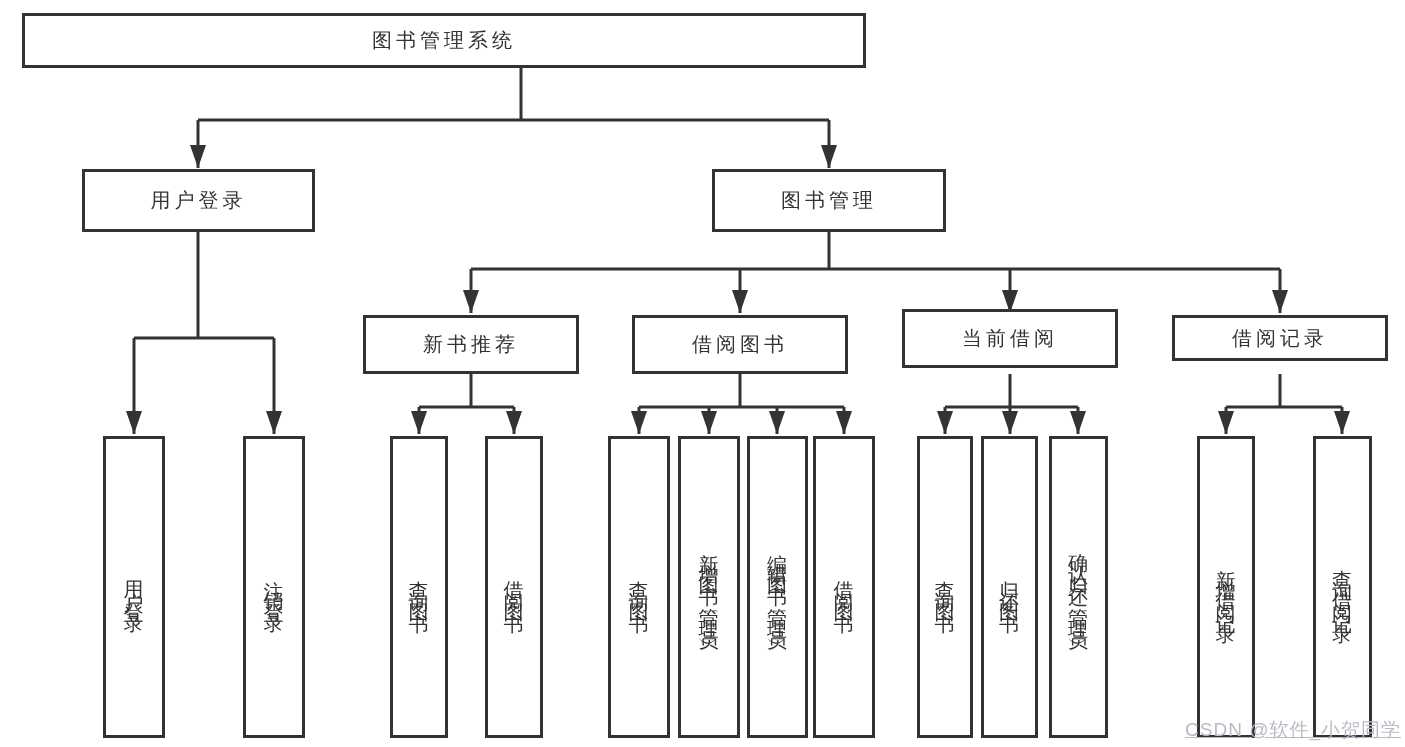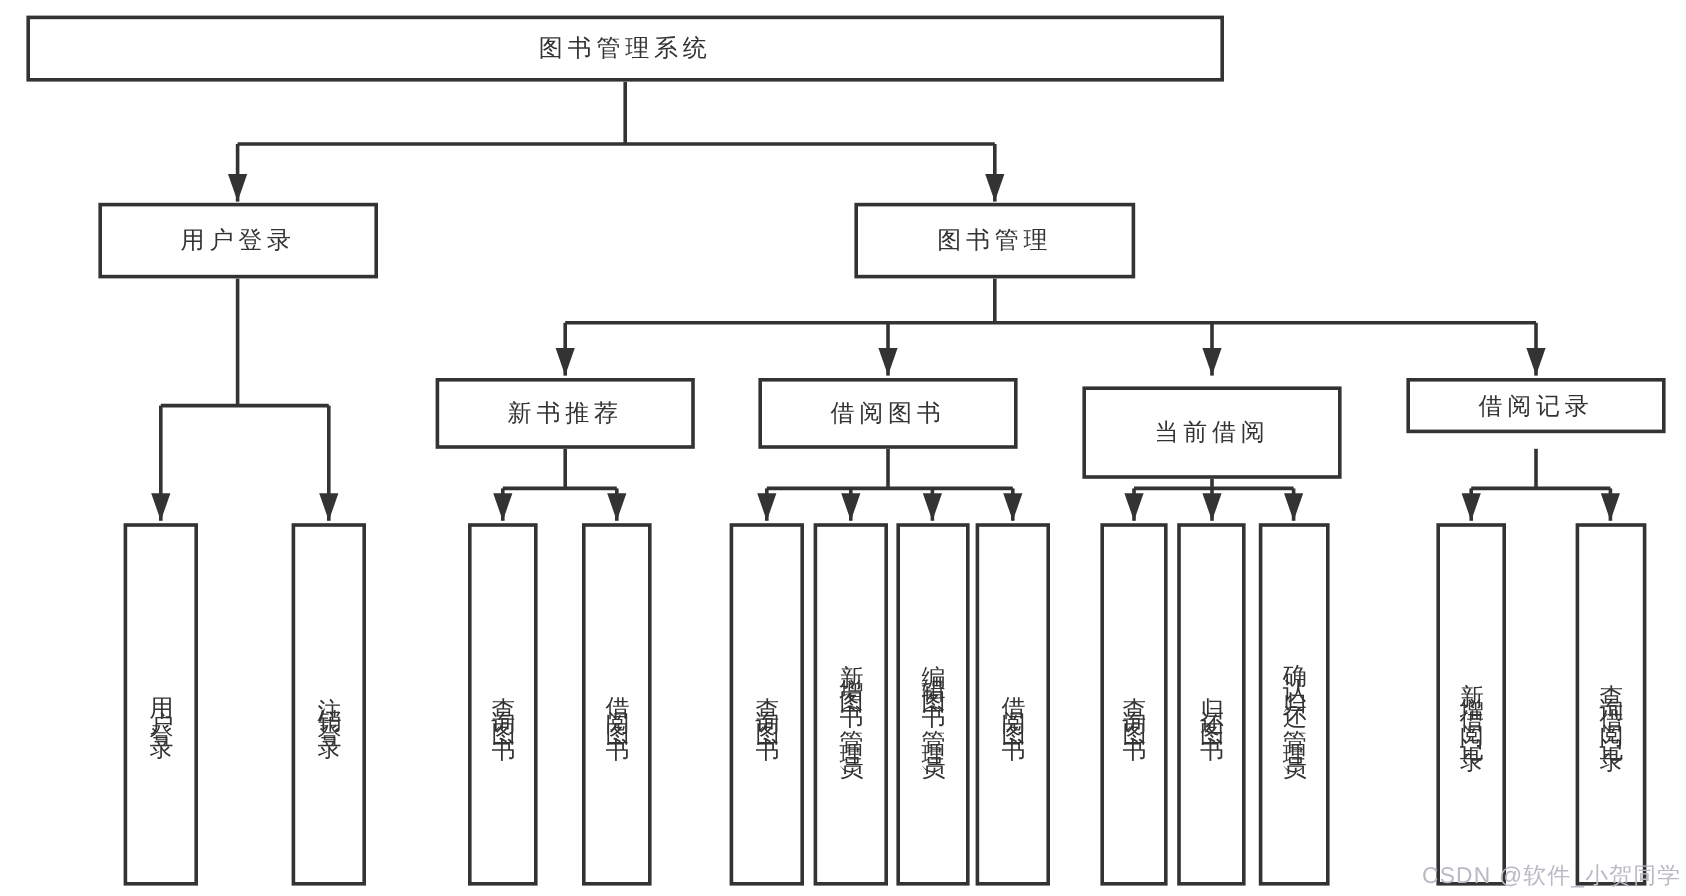--- a/index.html
+++ b/index.html
@@ -14,21 +14,21 @@
   }
   .node.h span{
     font-size:20px;letter-spacing:4px;white-space:nowrap;color:#333333;
   }
   .node.v span{
     writing-mode:vertical-rl;text-orientation:mixed;
     font-size:20px;letter-spacing:11px;line-height:1;color:#333333;
   }
   #watermark{
     position:absolute;right:4px;bottom:4px;z-index:5;
-    font-size:19px;letter-spacing:1px;color:#b9bac4;white-space:nowrap;
+    font-size:19px;letter-spacing:1px;color:#b9bac4;white-space:nowrap;text-decoration:underline;
   }
 </style>
 </head>
 <body>
 
 <div id="canvas">
 
   <svg id="connectors" viewBox="0 0 1405 747" xmlns="http://www.w3.org/2000/svg">
     <defs>
       <marker id="ah" markerUnits="userSpaceOnUse" markerWidth="26" markerHeight="20" refX="23" refY="9" orient="auto">
@@ -72,38 +72,38 @@
       <path d="M1010 407 V434" marker-end="url(#ah)"></path>
       <path d="M1078 407 V434" marker-end="url(#ah)"></path>
 
       <path d="M1280 374 V407"></path>
       <path d="M1226 407 H1342"></path>
       <path d="M1226 407 V434" marker-end="url(#ah)"></path>
       <path d="M1342 407 V434" marker-end="url(#ah)"></path>
     </g>
   </svg>
 
-  <div class="node h" style="left:22px;top:13px;width:998px;height:55px">
+  <div class="node h" style="left:22px;top:13px;width:844px;height:55px">
     <span>图书管理系统</span>
   </div>
 
   <div class="node h" style="left:82px;top:169px;width:233px;height:63px">
     <span>用户登录</span>
   </div>
   <div class="node h" style="left:363px;top:315px;width:216px;height:59px">
     <span>新书推荐</span>
   </div>
 
   <div class="node h" style="left:712px;top:169px;width:234px;height:63px">
     <span>图书管理</span>
   </div>
   <div class="node h" style="left:632px;top:315px;width:216px;height:59px">
     <span>借阅图书</span>
   </div>
-  <div class="node h" style="left:902px;top:322px;width:216px;height:77px">
+  <div class="node h" style="left:902px;top:309px;width:216px;height:59px">
     <span>当前借阅</span>
   </div>
   <div class="node h" style="left:1172px;top:315px;width:216px;height:46px">
     <span>借阅记录</span>
   </div>
 
   <div class="node v" style="left:103px;top:436px;width:62px;height:302px">
     <span>用户登录</span>
   </div>
   <div class="node v" style="left:243px;top:436px;width:62px;height:302px">

